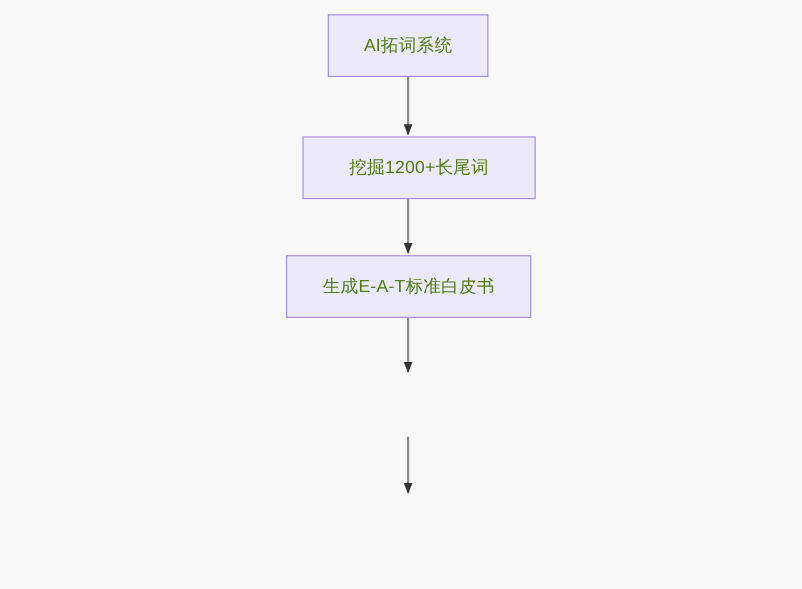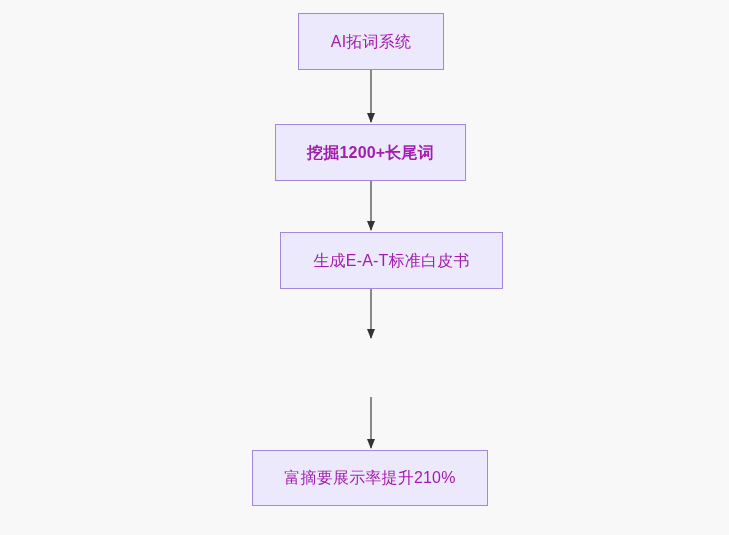--- a/index.html
+++ b/index.html
@@ -31,21 +31,21 @@
     position: absolute;
     box-sizing: border-box;
     background: #ece9fc;
     border: 1.6px solid #a586dd;
     display: flex;
     align-items: center;
     justify-content: center;
     text-align: center;
   }
   .node-label {
-    color: #a21caf;
+    color: #4d7c0f;
     font-size: 16px;
     line-height: 1.2;
     letter-spacing: 0.2px;
     white-space: nowrap;
     font-family: "Liberation Sans", "DejaVu Sans", sans-serif;
   }
 </style>
 </head>
 <body>
 
@@ -61,26 +61,23 @@
     <line x1="371" y1="70" x2="371" y2="122" stroke="#888888" stroke-width="2" marker-end="url(#arrowhead)"></line>
     <line x1="371" y1="181" x2="371" y2="230" stroke="#888888" stroke-width="2" marker-end="url(#arrowhead)"></line>
     <line x1="371" y1="289" x2="371" y2="338" stroke="#888888" stroke-width="2" marker-end="url(#arrowhead)"></line>
     <line x1="371" y1="397" x2="371" y2="448" stroke="#888888" stroke-width="2" marker-end="url(#arrowhead)"></line>
   </svg>
 
   <div class="node" style="left:298px; top:13px; width:146px; height:57px;">
     <span class="node-label">AI拓词系统</span>
   </div>
 
-  <div class="node" style="left:275px; top:124px; width:191px; height:57px;font-weight:bold;">
+  <div class="node" style="left:275px; top:124px; width:212px; height:57px;">
     <span class="node-label">挖掘1200+长尾词</span>
   </div>
 
-  <div class="node" style="left:260px; top:232px; width:223px; height:57px;margin-left:20px;">
+  <div class="node" style="left:260px; top:232px; width:223px; height:57px;">
     <span class="node-label">生成E-A-T标准白皮书</span>
   </div>
 
 
-  <div class="node" style="left:252px; top:450px; width:236px; height:56px;">
-    <span class="node-label">富摘要展示率提升210%</span>
-  </div>
 
 </div>
 
 </body></html>

